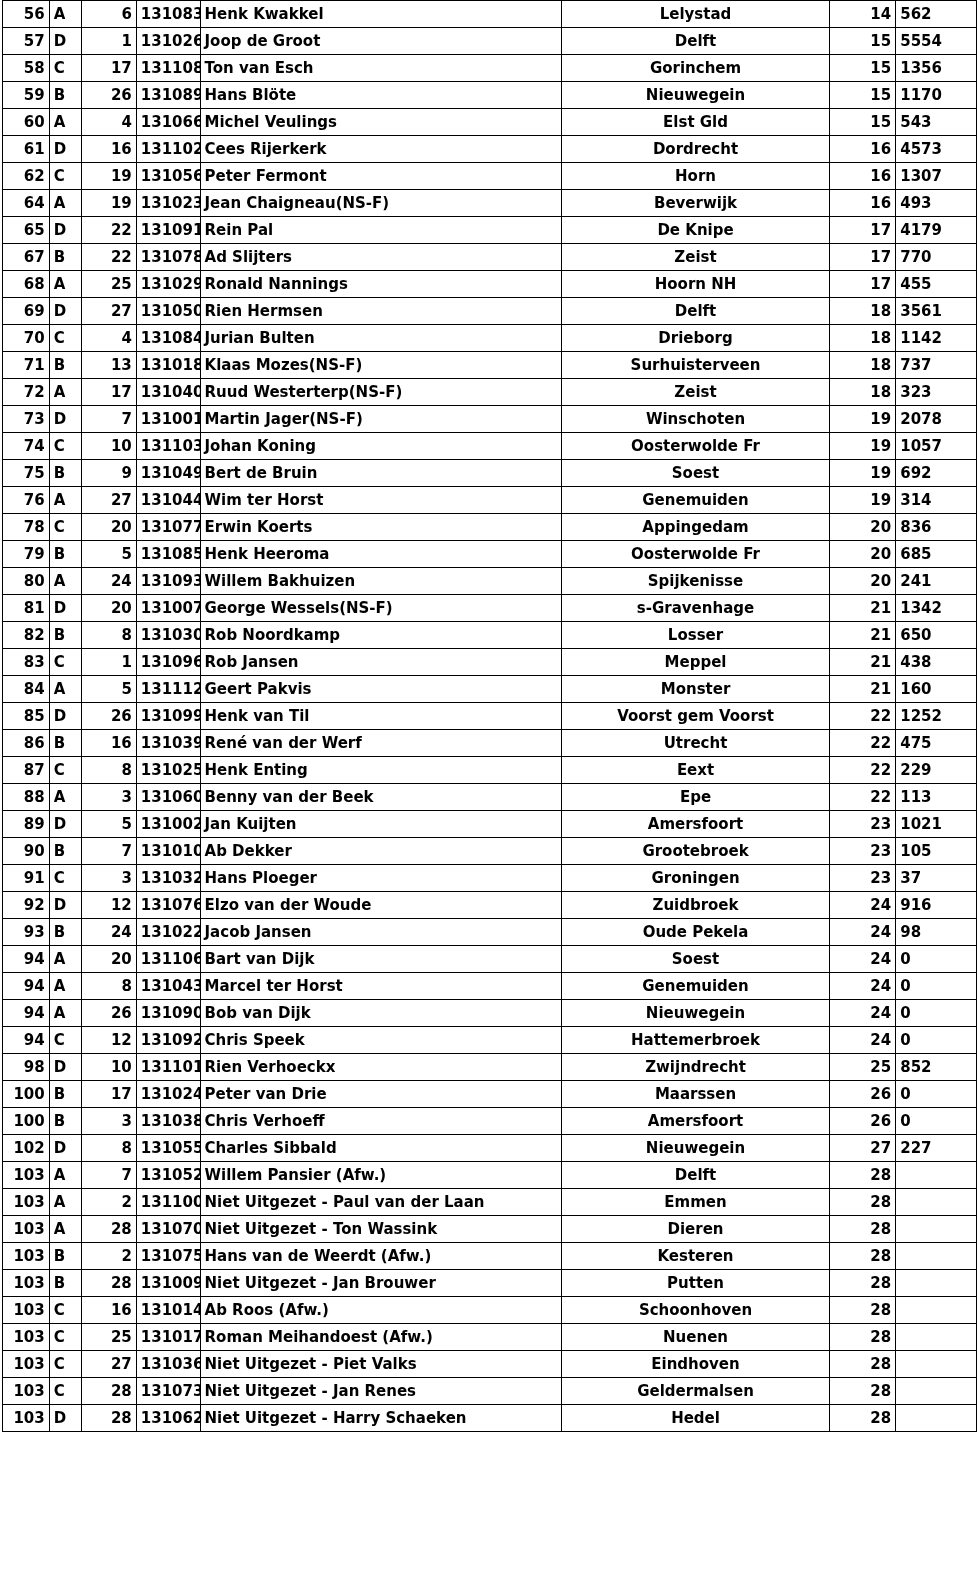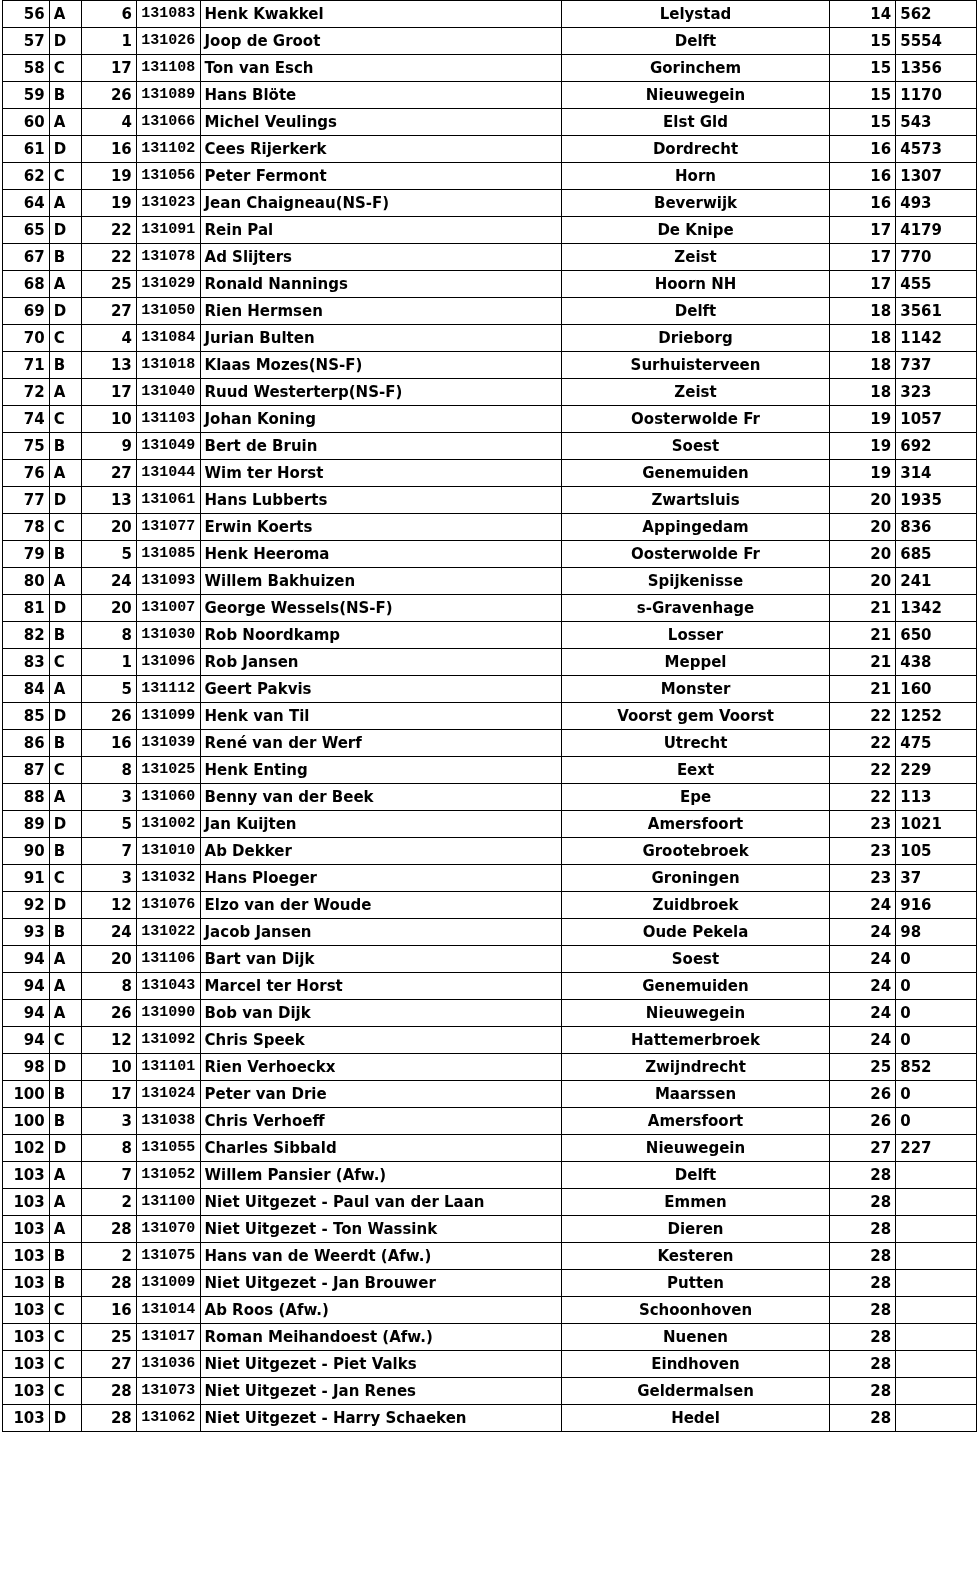--- a/index.html
+++ b/index.html
@@ -32,21 +32,21 @@
   col.c-num   { width: 52px; }
   col.c-start { width: 60px; }
   col.c-name  { width: 340px; }
   col.c-city  { width: 253px; }
   col.c-pen   { width: 62px; }
   col.c-pts   { width: 76px; }
 
   td.rank  { text-align: right; font-weight: bold; }
   td.class { text-align: left; font-weight: bold; padding-left: 5px; }
   td.num   { text-align: right; font-weight: bold; }
-  td.start { text-align: center; font-weight: bold; font-family: Liberation Mono, monospace; }
+  td.start { text-align: center; font-weight: bold; }
   td.name  { text-align: left; font-weight: bold; padding-left: 6px; }
   td.city  { text-align: center; font-weight: bold; padding-left: 5px; }
   td.pen   { text-align: right; font-weight: bold; }
   td.pts   { text-align: left; font-weight: bold; }
 </style>
 </head>
 <body>
 
 <table class="results">
   <colgroup>
@@ -204,20 +204,30 @@
         <td class="rank">72</td>
         <td class="class">A</td>
         <td class="num">17</td>
         <td class="start">131040</td>
         <td class="name">Ruud  Westerterp(NS-F)</td>
         <td class="city">Zeist</td>
         <td class="pen">18</td>
         <td class="pts">323</td>
       </tr>
       <tr>
+        <td class="rank">73</td>
+        <td class="class">D</td>
+        <td class="num">7</td>
+        <td class="start">131001</td>
+        <td class="name">Martin  Jager(NS-F)</td>
+        <td class="city">Winschoten</td>
+        <td class="pen">19</td>
+        <td class="pts">2078</td>
+      </tr>
+      <tr>
         <td class="rank">74</td>
         <td class="class">C</td>
         <td class="num">10</td>
         <td class="start">131103</td>
         <td class="name">Johan  Koning</td>
         <td class="city">Oosterwolde Fr</td>
         <td class="pen">19</td>
         <td class="pts">1057</td>
       </tr>
       <tr>
@@ -234,30 +244,20 @@
         <td class="rank">76</td>
         <td class="class">A</td>
         <td class="num">27</td>
         <td class="start">131044</td>
         <td class="name">Wim ter Horst</td>
         <td class="city">Genemuiden</td>
         <td class="pen">19</td>
         <td class="pts">314</td>
       </tr>
       <tr>
-        <td class="rank">77</td>
-        <td class="class">D</td>
-        <td class="num">13</td>
-        <td class="start">131061</td>
-        <td class="name">Hans  Lubberts</td>
-        <td class="city">Zwartsluis</td>
-        <td class="pen">20</td>
-        <td class="pts">1935</td>
-      </tr>
-      <tr>
         <td class="rank">78</td>
         <td class="class">C</td>
         <td class="num">20</td>
         <td class="start">131077</td>
         <td class="name">Erwin  Koerts</td>
         <td class="city">Appingedam</td>
         <td class="pen">20</td>
         <td class="pts">836</td>
       </tr>
       <tr>

